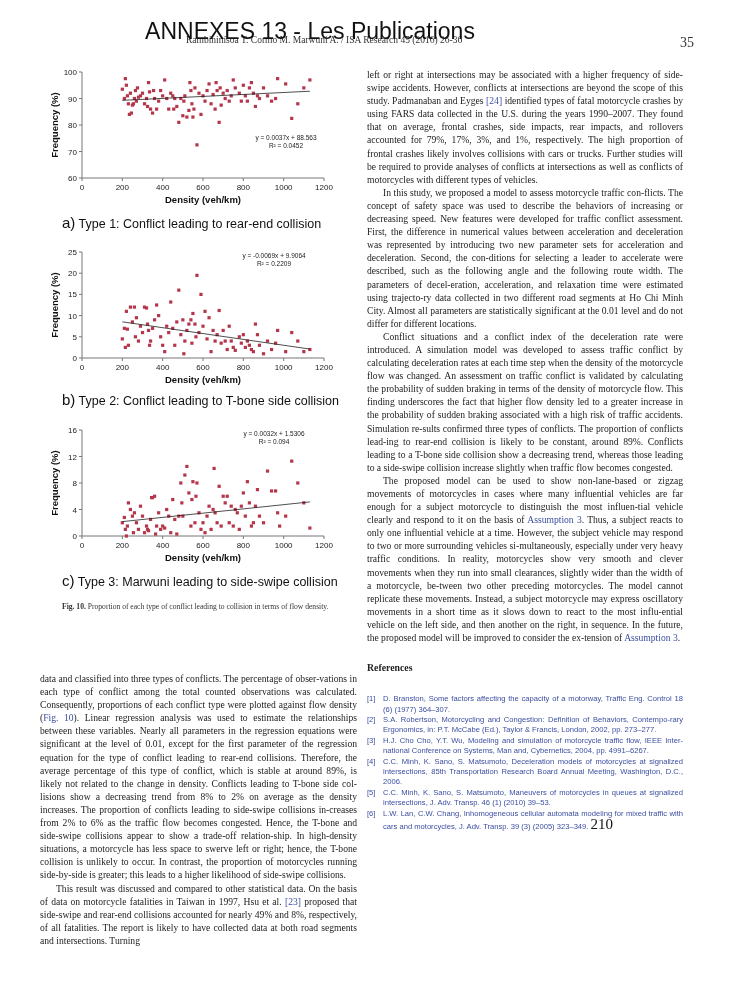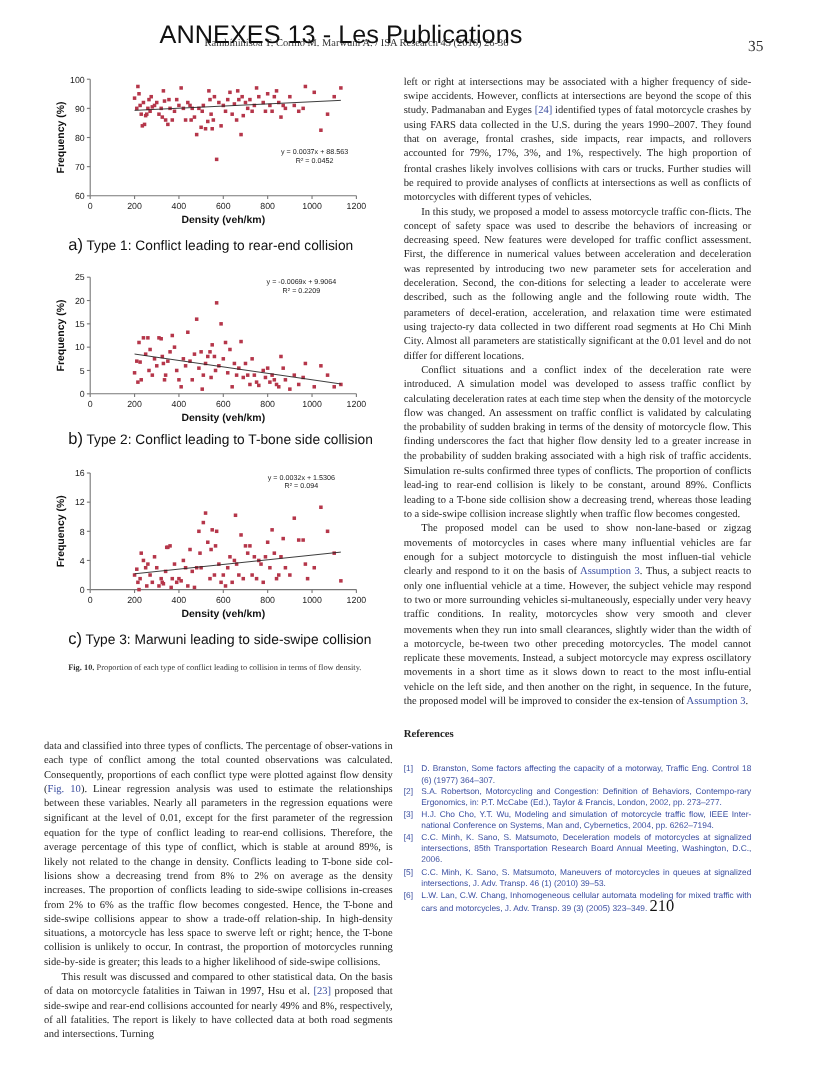--- a/index.html
+++ b/index.html
@@ -444,21 +444,21 @@
     <div class="ref">
         <span class="num">[1]</span>
         <span class="txt">D. Branston, Some factors affecting the capacity of a motorway, Traffic Eng. Control 18 (6) (1977) 364–307.</span>
       </div>
     <div class="ref">
         <span class="num">[2]</span>
         <span class="txt">S.A. Robertson, Motorcycling and Congestion: Definition of Behaviors, Contempo-rary Ergonomics, in: P.T. McCabe (Ed.), Taylor &amp; Francis, London, 2002, pp. 273–277.</span>
       </div>
     <div class="ref">
         <span class="num">[3]</span>
-        <span class="txt">H.J. Cho Cho, Y.T. Wu, Modeling and simulation of motorcycle traffic flow, IEEE Inter-national Conference on Systems, Man and, Cybernetics, 2004, pp. 6262–7194.</span>
+        <span class="txt">H.J. Cho Cho, Y.T. Wu, Modeling and simulation of motorcycle traffic flow, IEEE Inter-national Conference on Systems, Man and, Cybernetics, 2004, pp. 4991–6267.</span>
       </div>
     <div class="ref">
         <span class="num">[4]</span>
         <span class="txt">C.C. Minh, K. Sano, S. Matsumoto, Deceleration models of motorcycles at signalized intersections, 85th Transportation Research Board Annual Meeting, Washington, D.C., 2006.</span>
       </div>
     <div class="ref">
         <span class="num">[5]</span>
         <span class="txt">C.C. Minh, K. Sano, S. Matsumoto, Maneuvers of motorcycles in queues at signalized intersections, J. Adv. Transp. 46 (1) (2010) 39–53.</span>
       </div>
     <div class="ref">

